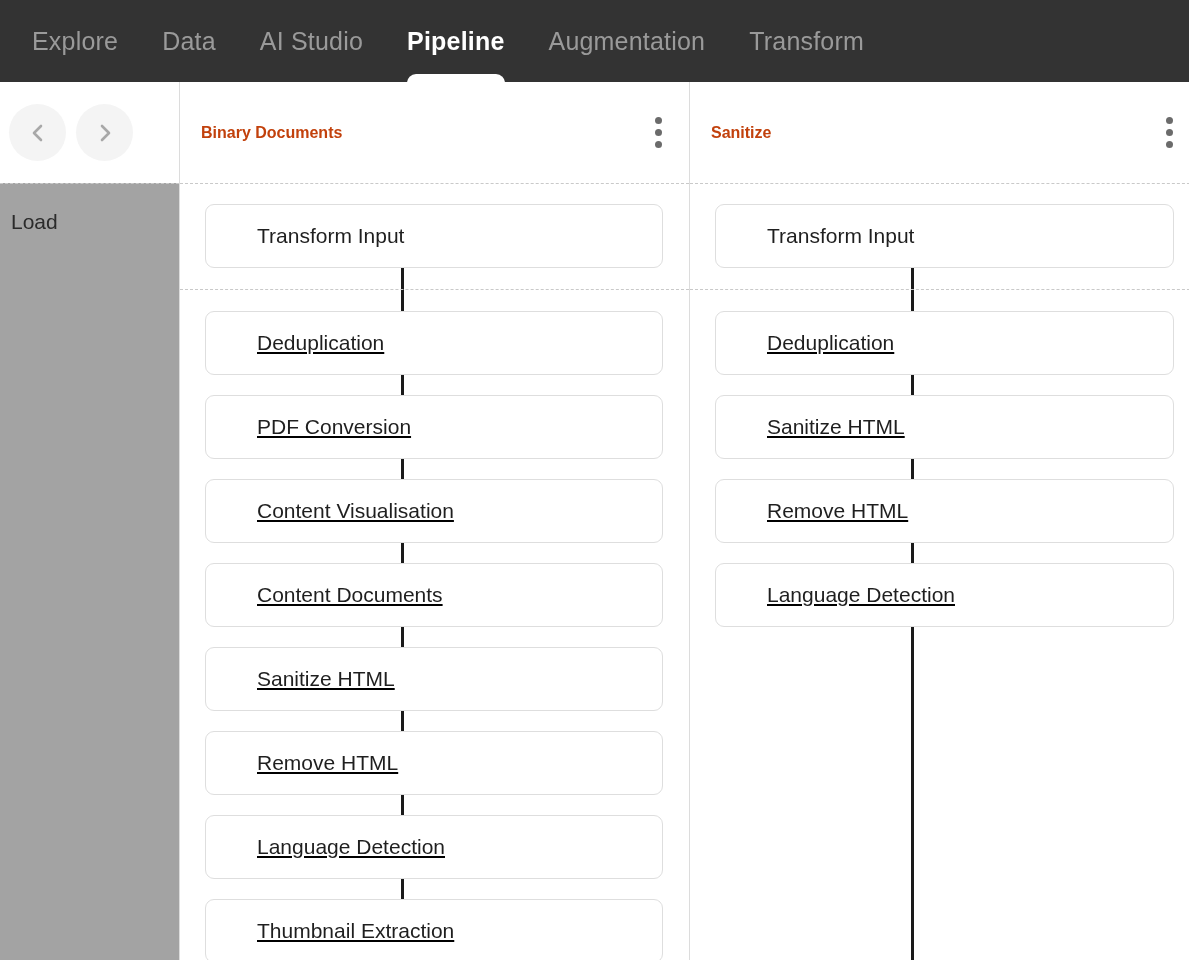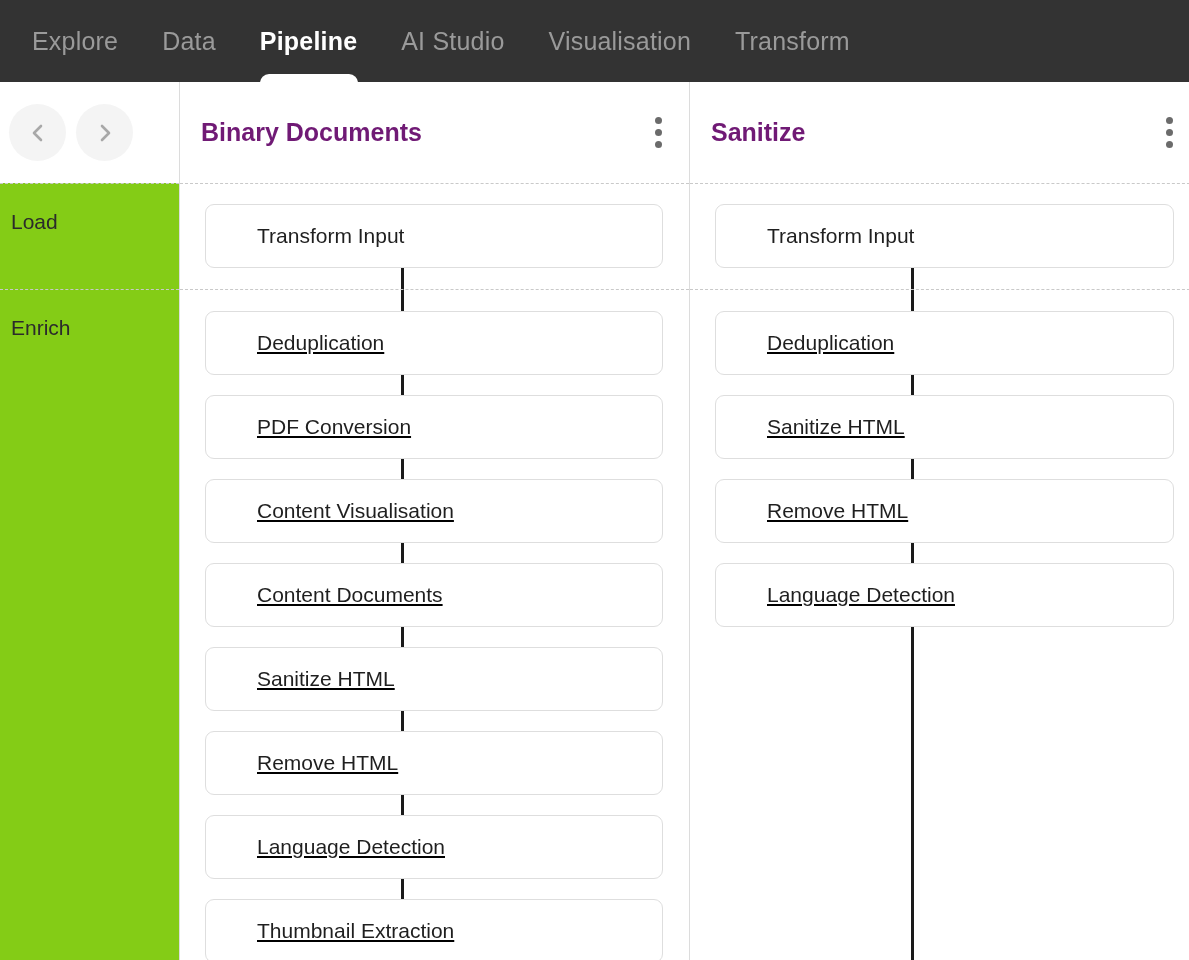--- a/index.html
+++ b/index.html
@@ -88,21 +88,21 @@
     border: none;
   }
   .circle-btn svg { display: block; }
 
   .rail-rows {
     position: absolute;
     top: 101px;
     left: 0;
     right: 0;
     bottom: 0;
-    background: #84cc16;
+    background: #a3a3a3;
   }
   .rail-row {
     border-top: 1px dashed #c9c9c9;
     padding: 26px 0 0 11px;
     color: #2b2b2b;
     font-size: 21px;
   }
   .rail-row.load { height: 106px; }
   .rail-row.enrich { height: 671px; }
 
@@ -121,23 +121,23 @@
   .column:last-child { border-right: none; }
 
   .col-header {
     height: 101px;
     display: flex;
     align-items: center;
     padding: 0 18px 0 21px;
     background: #ffffff;
   }
   .col-title {
-    font-size: 25px;
+    font-size: 16px;
     font-weight: bold;
-    color: #701a75;
+    color: #c2410c;
     flex: 1 1 auto;
   }
   .kebab {
     width: 26px;
     height: 34px;
     display: flex;
     flex-direction: column;
     align-items: center;
     justify-content: center;
     gap: 5px;
@@ -193,29 +193,29 @@
 </head>
 <body>
 
 <div class="topnav" id="topnav">
     <div class="nav-tab">
       <span>Explore</span>
     </div>
     <div class="nav-tab">
       <span>Data</span>
     </div>
+    <div class="nav-tab">
+      <span>AI Studio</span>
+    </div>
     <div class="nav-tab active">
       <span>Pipeline</span>
       <span class="tab-indicator"></span>
     </div>
     <div class="nav-tab">
-      <span>AI Studio</span>
-    </div>
-    <div class="nav-tab">
-      <span>Visualisation</span>
+      <span>Augmentation</span>
     </div>
     <div class="nav-tab">
       <span>Transform</span>
     </div>
   </div>
 
 <div class="board">
 
   <div class="rail">
     <div class="rail-header">
@@ -225,21 +225,20 @@
         </svg>
       </div>
       <div class="circle-btn">
         <svg width="24" height="24" viewBox="0 0 24 24" fill="none">
           <path d="M9 5 L16 12 L9 19" stroke="#a8a8a8" stroke-width="2.6" stroke-linecap="round" stroke-linejoin="round"></path>
         </svg>
       </div>
     </div>
     <div class="rail-rows">
       <div class="rail-row load">Load</div>
-      <div class="rail-row enrich">Enrich</div>
     </div>
   </div>
 
   <div class="columns" id="columns">
       <div class="column">
         <div class="col-header">
           <div class="col-title">Binary Documents</div>
           <div class="kebab">
             <i></i>
             <i></i>

